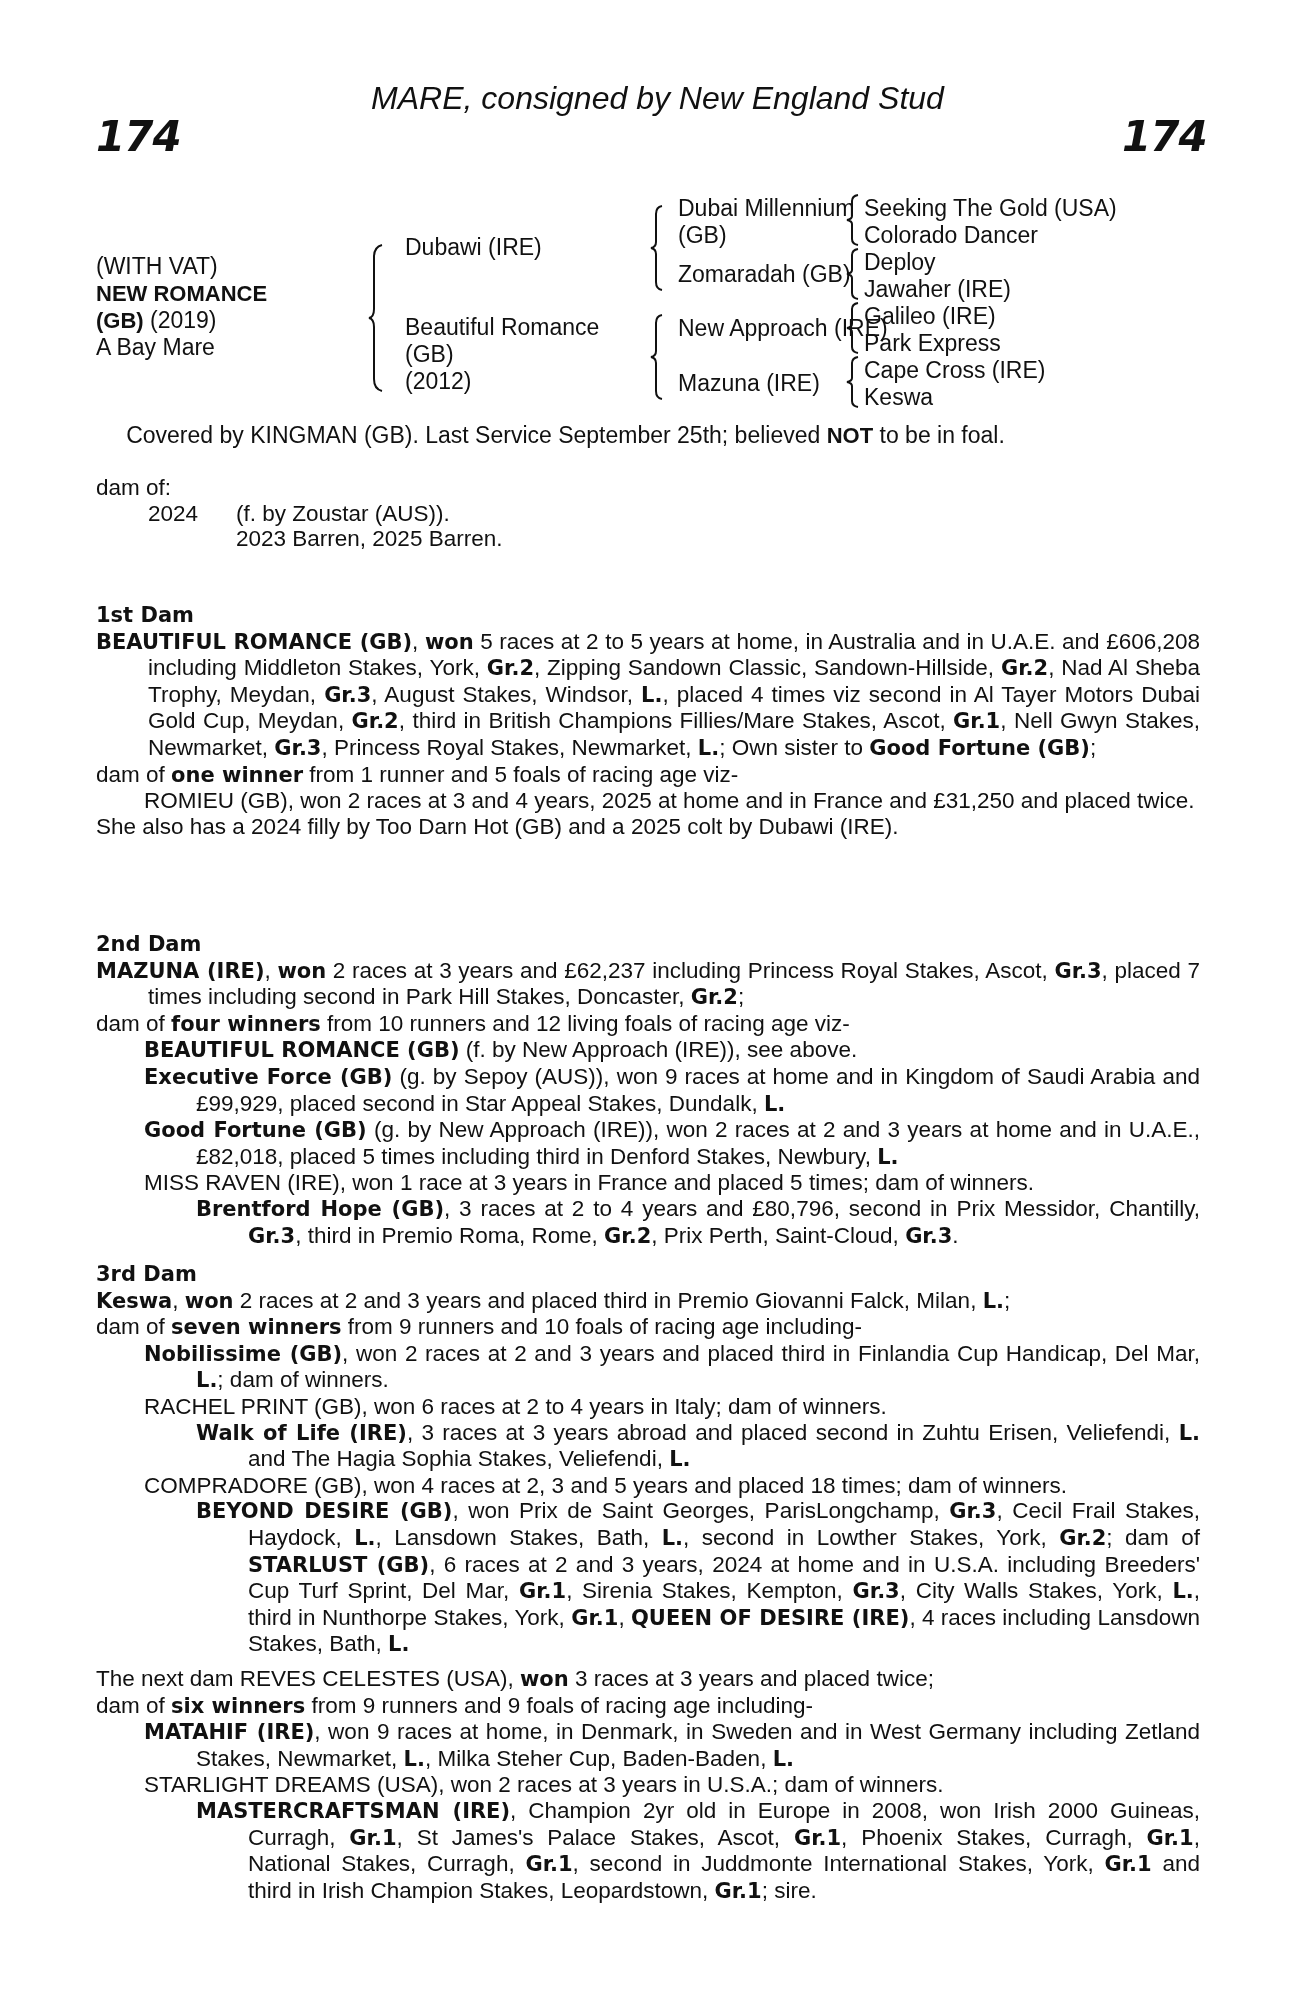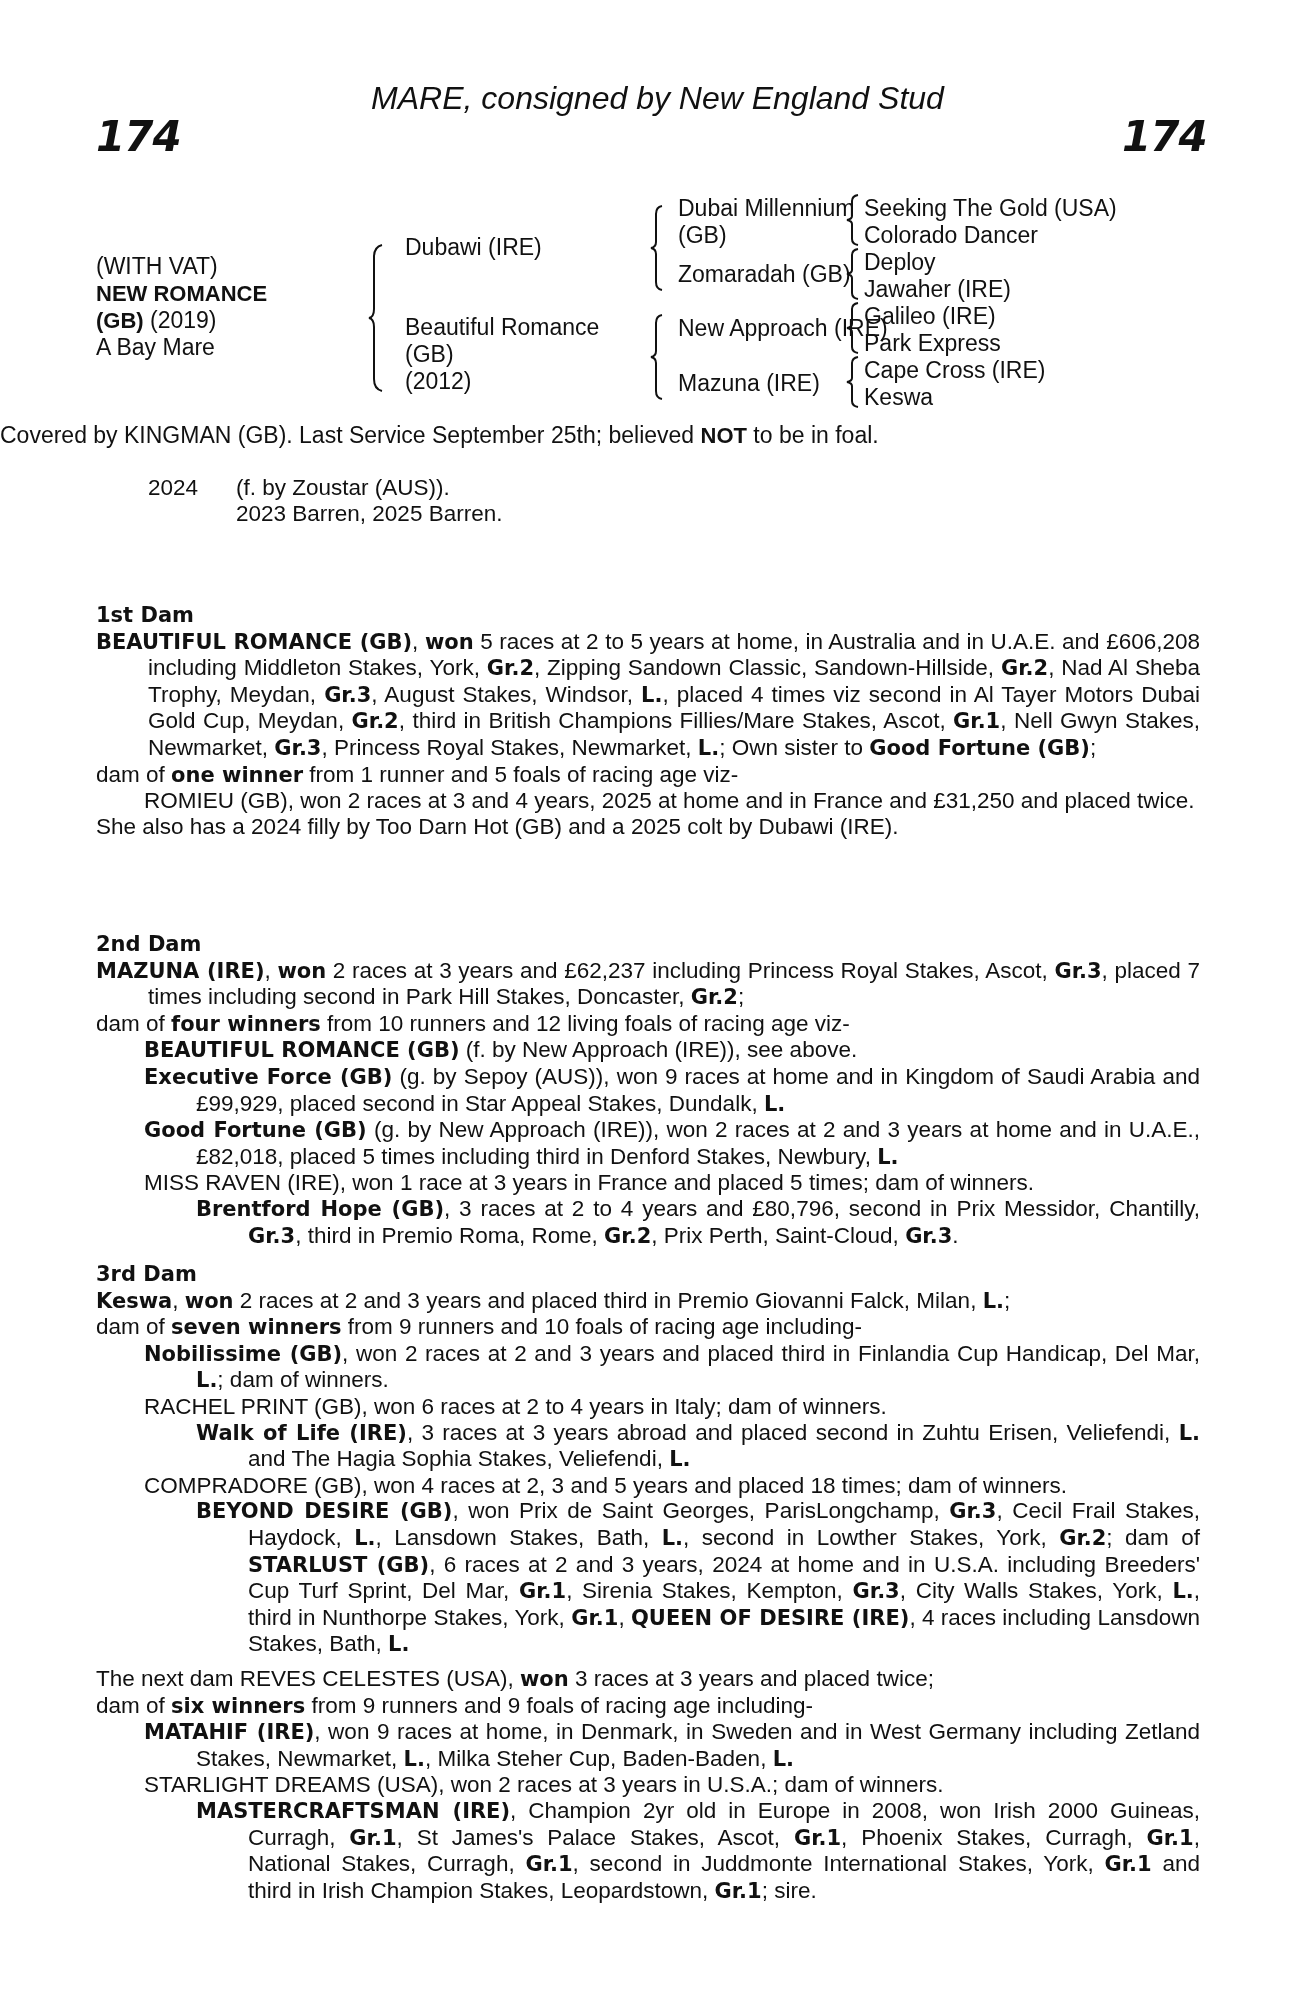--- a/index.html
+++ b/index.html
@@ -4,21 +4,21 @@
 <style>
   html, body { margin: 0; padding: 0; background: #ffffff; }
   body { width: 1315px; height: 2000px; position: relative; overflow: hidden;
          font-family: "Liberation Sans", sans-serif; color: #111111; }
   .abs { position: absolute; }
   .lot-num { font-family: "DejaVu Sans", sans-serif; font-weight: bold; font-size: 42px; letter-spacing: -1px; top: 112px; font-style: italic; }
   .consignor { top: 80px; left: 0; width: 1315px; text-align: center; font-style: italic; font-size: 32px; }
   .ped-text { font-size: 23px; line-height: 27px; white-space: nowrap; }
   .heavy { font-family: Liberation Sans, sans-serif; font-weight: bold; font-size: 22px; }
   .brace { position: absolute; }
-  .cover { top: 422px; left: 0; width: 1131px; font-size: 23px; }
+  .cover { top: 422px; left: 0; width: 1131px; text-align: center; font-size: 23px; }
   .body-block { position: absolute; left: 96px; width: 1104px; font-size: 22.5px; line-height: 25.6px; }
   .p { margin: 0; text-align: justify; text-align-last: left; }
   .h { font-family: "DejaVu Sans", sans-serif; font-weight: bold; font-size: 21px; }
   .b { font-family: "DejaVu Sans", sans-serif; font-weight: bold; font-size: 21px; }
   .i { }
   .hang1 { padding-left: 52px; text-indent: -52px; }
   .lvl1 { padding-left: 100px; text-indent: -52px; }
   .lvl2 { padding-left: 152px; text-indent: -52px; }
   .foal-row { display: flex; }
   .foal-year { width: 140px; padding-left: 52px; box-sizing: border-box; }
@@ -81,20 +81,21 @@
   <div>Jawaher (IRE)</div>
   <div>Galileo (IRE)</div>
   <div>Park Express</div>
   <div>Cape Cross (IRE)</div>
   <div>Keswa</div>
 </div>
 
 <div class="abs cover"><span>Covered by KINGMAN (GB). Last Service September 25th; believed </span><span class="heavy">NOT</span><span> to be in foal.</span></div>
 
 <div class="body-block" style="top:475px;">
+  <div>dam of:</div>
   <div class="foal-row">
     <span class="foal-year">2024</span>
     <span>(f. by Zoustar (AUS)).</span>
   </div>
   <div style="padding-left:140px;">2023 Barren, 2025 Barren.</div>
 </div>
 
 <div class="body-block" style="top:603px;">
   <div class="h">1st Dam</div>
   <p class="p hang1"><span class="b">BEAUTIFUL ROMANCE (GB)</span>, <span class="b">won</span><span> 5 races at 2 to 5 years at home, in Australia and in U.A.E. and £606,208 including Middleton Stakes, York, </span><span class="b">Gr.2</span><span>, Zipping Sandown Classic, Sandown-Hillside, </span><span class="b">Gr.2</span><span>, Nad Al Sheba Trophy, Meydan, </span><span class="b">Gr.3</span><span>, August Stakes, Windsor, </span><span class="b">L.</span><span>, placed 4 times viz second in Al Tayer Motors Dubai Gold Cup, Meydan, </span><span class="b">Gr.2</span><span>, third in British Champions Fillies/Mare Stakes, Ascot, </span><span class="b">Gr.1</span><span>, Nell Gwyn Stakes, Newmarket, </span><span class="b">Gr.3</span><span>, Princess Royal Stakes, Newmarket, </span><span class="b">L.</span><span>; Own sister to </span><span class="b">Good Fortune (GB)</span><span>;</span></p>

